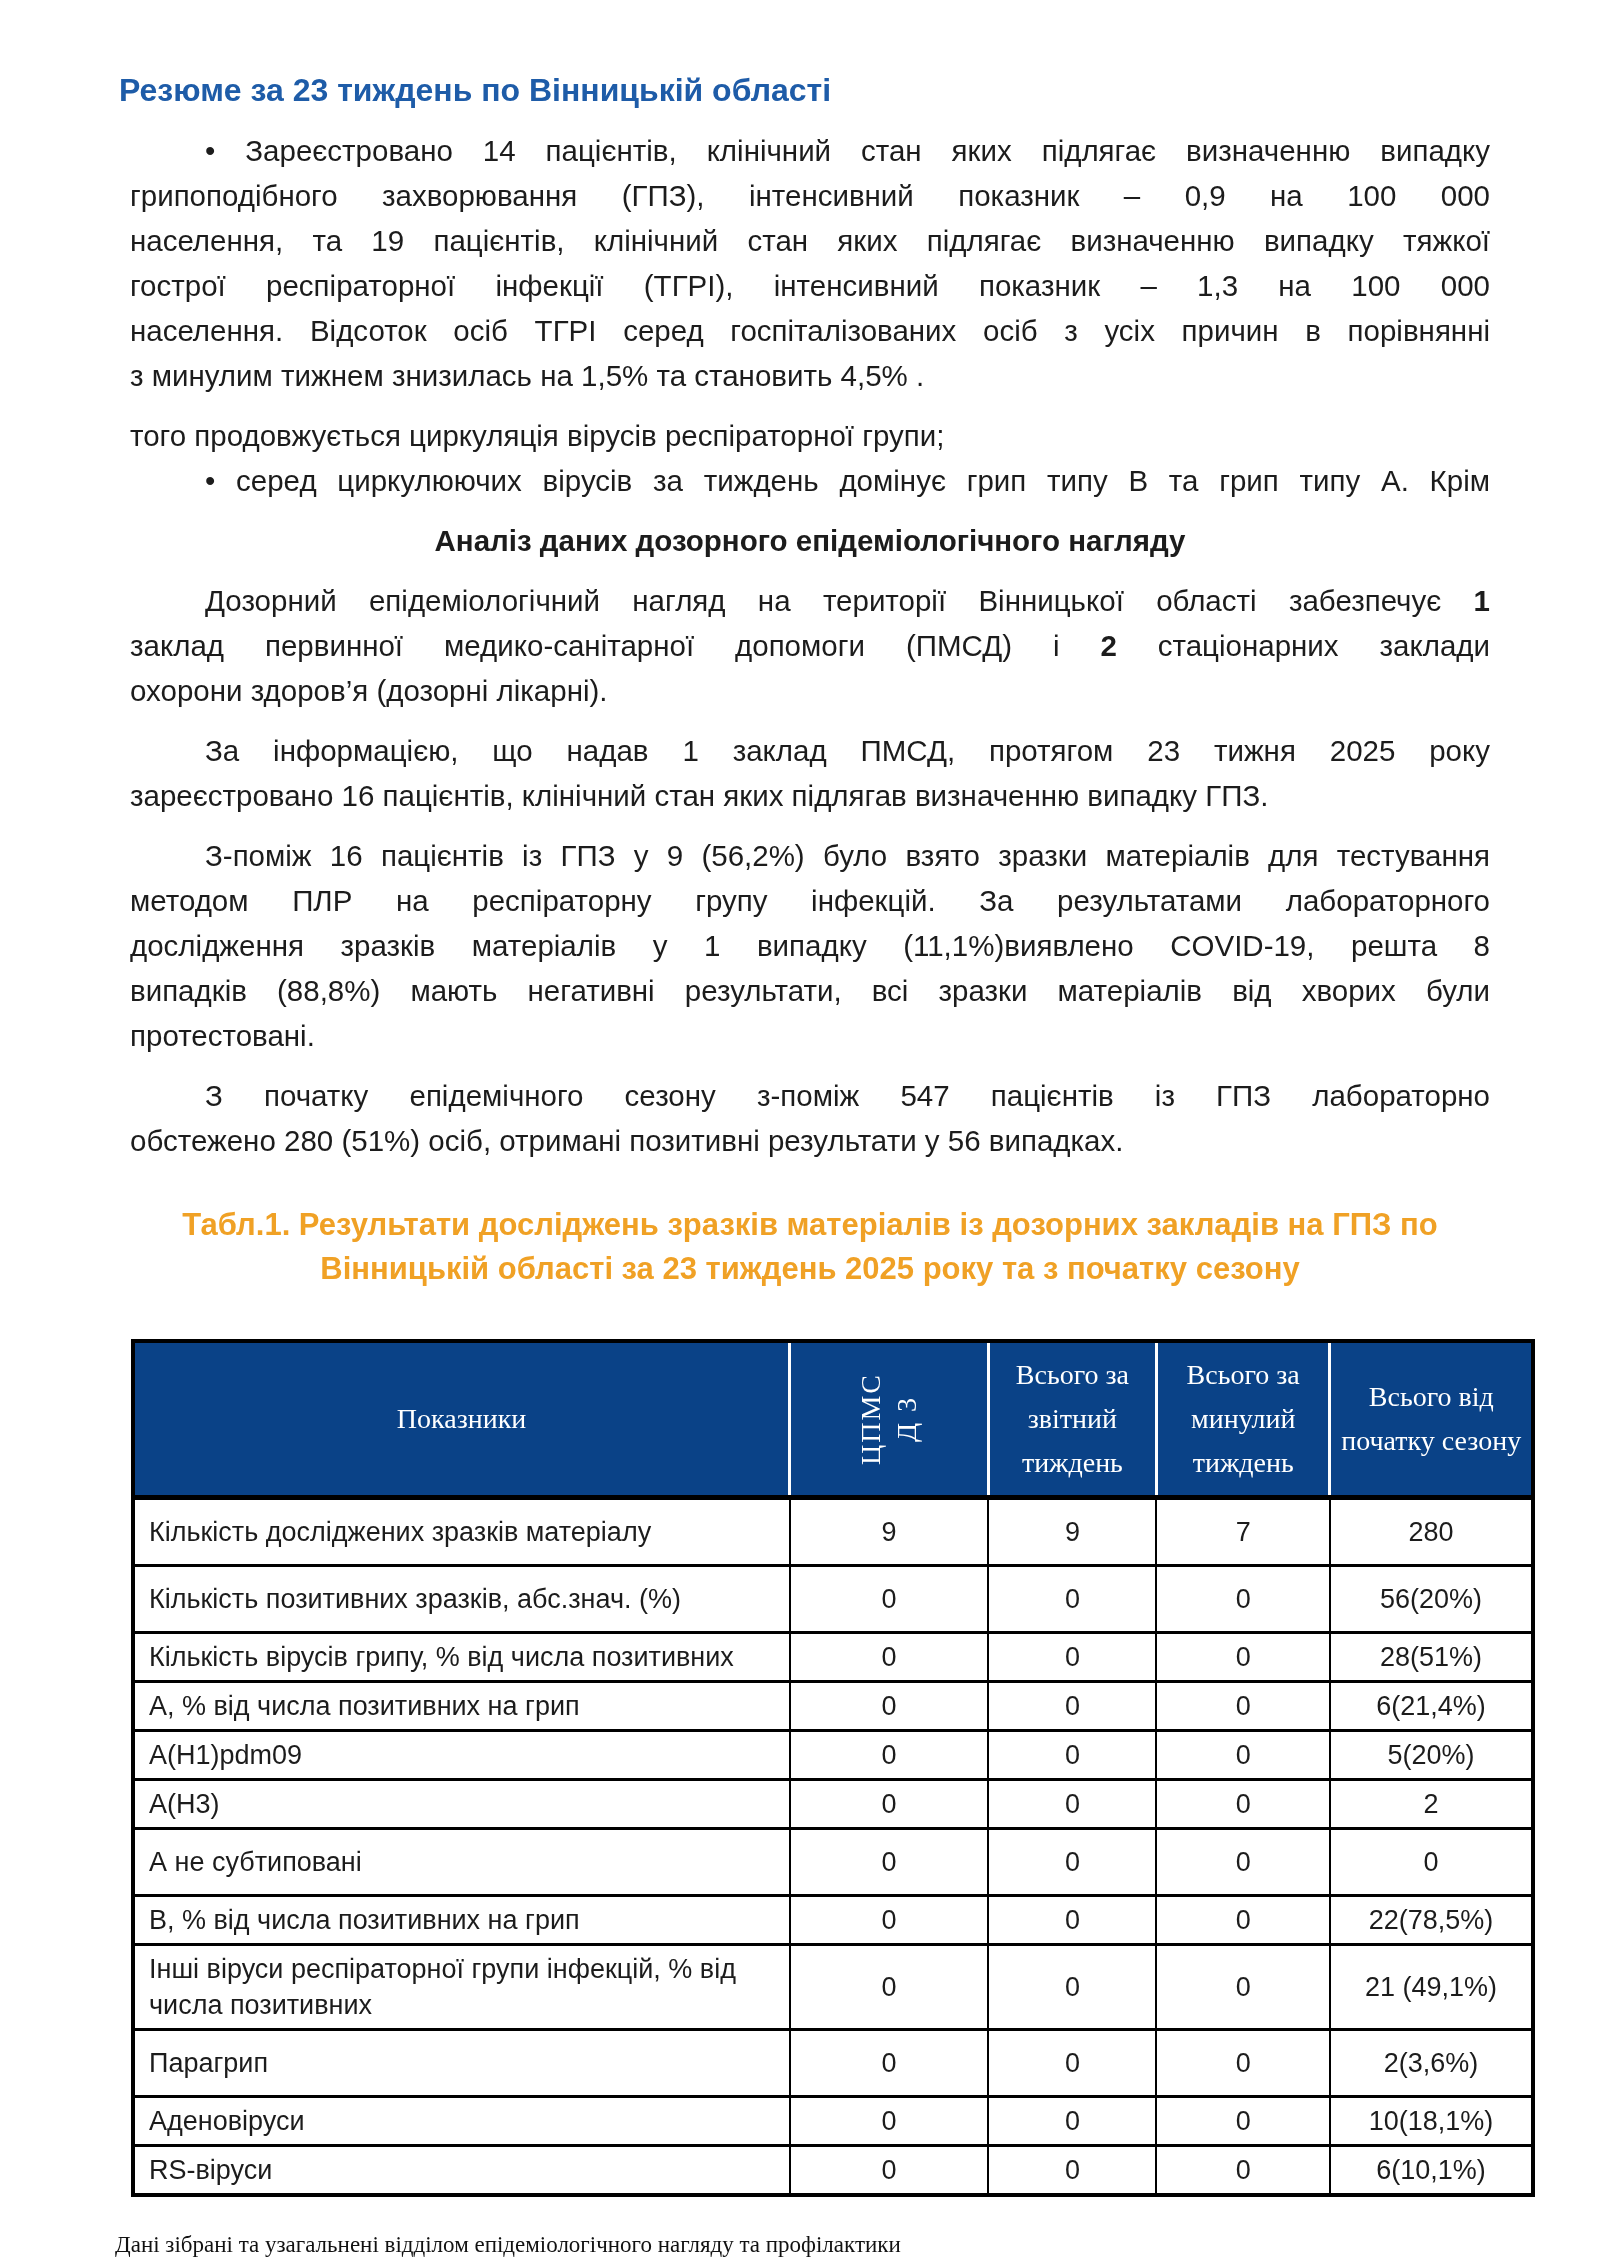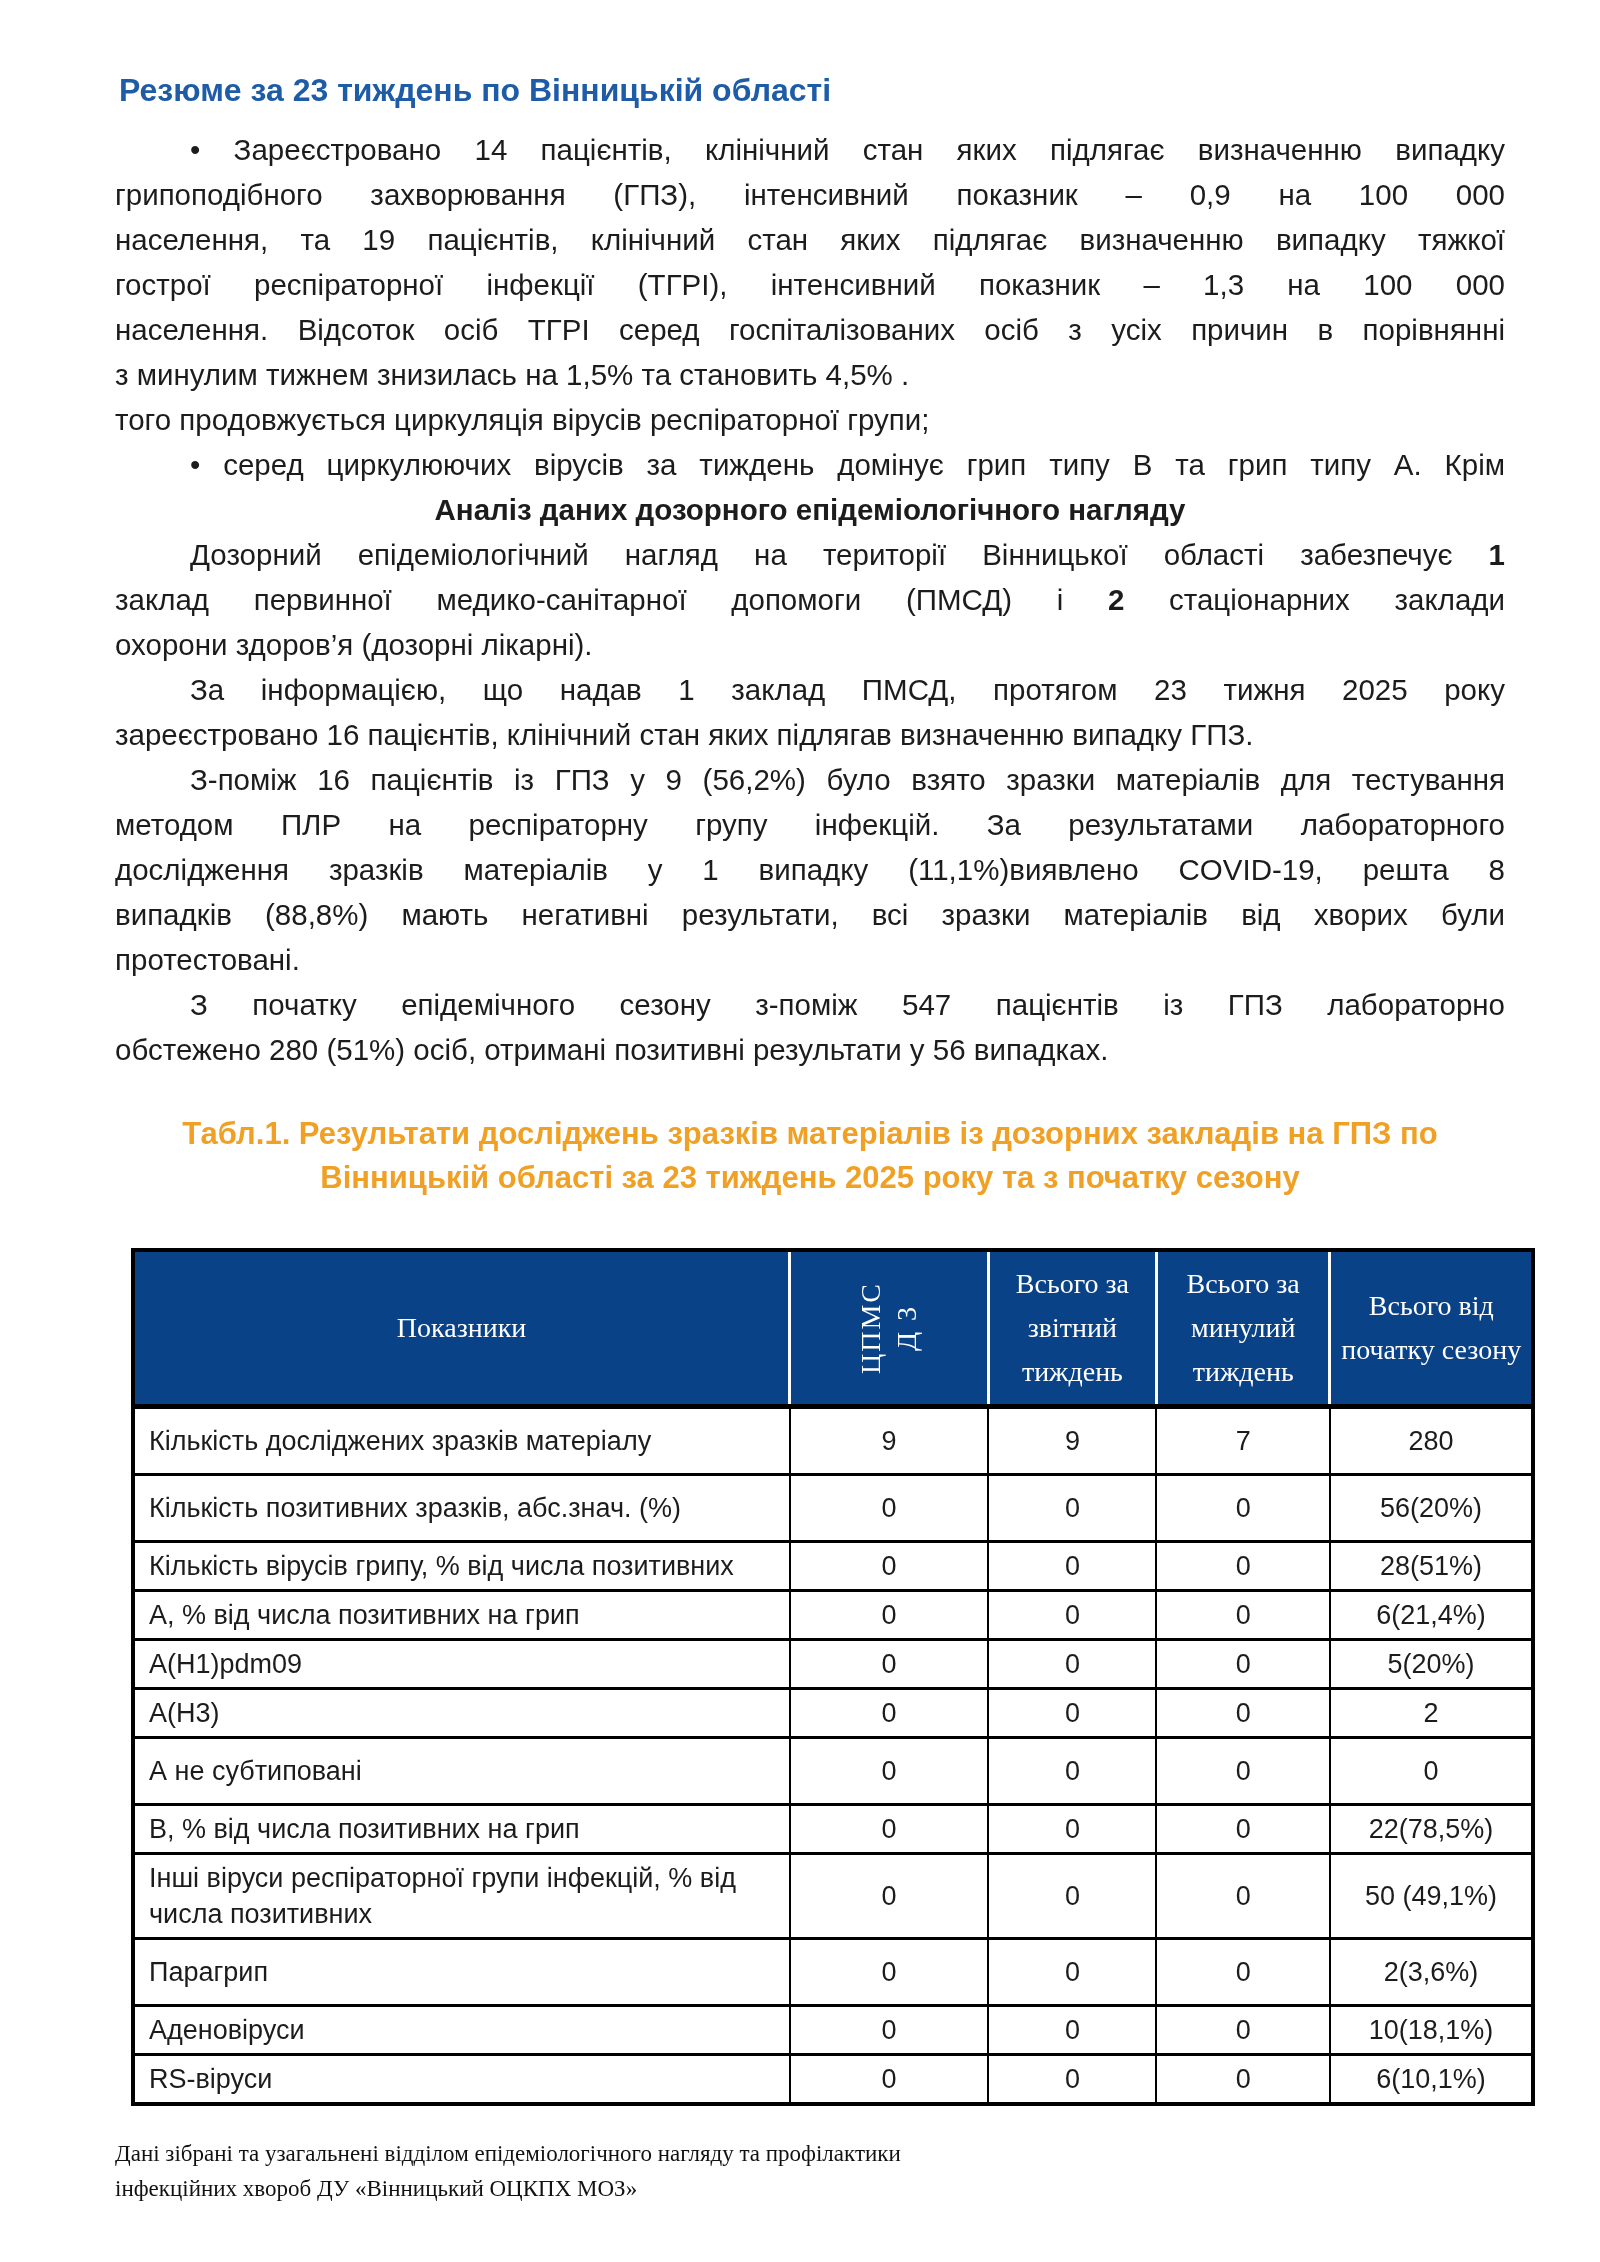--- a/index.html
+++ b/index.html
@@ -5,21 +5,21 @@
   html,body{margin:0;padding:0;background:#e8e8e8;}
   .page{
     width:1600px;height:2262px;background:#ffffff;box-sizing:border-box;
     padding:68px 95px 0 115px;margin:0 auto;position:relative;
     font-family:"Liberation Sans",sans-serif;color:#1c1c1c;
   }
   .doc-title{
     font-size:32px;font-weight:bold;color:#1E5CA8;
     margin:0 0 14px 4px;line-height:45px;
   }
-  .para{margin:0;}
+  .para{margin:15px;}
   .line{
     font-size:29.5px;line-height:45px;
     text-align:justify;text-align-last:justify;
   }
   .line.indent{text-indent:75px;}
   .line.last{text-align-last:left;}
   .para.center .line{
     text-align:center;text-align-last:center;font-weight:bold;
   }
   .b{font-weight:bold;}
@@ -187,21 +187,21 @@
           <td class="num">0</td>
           <td class="num">0</td>
           <td class="num">0</td>
           <td class="num">22(78,5%)</td>
         </tr>
         <tr>
           <td class="lbl">Інші віруси респіраторної групи інфекцій, % від числа позитивних</td>
           <td class="num">0</td>
           <td class="num">0</td>
           <td class="num">0</td>
-          <td class="num">50 (49,1%)</td>
+          <td class="num">21 (49,1%)</td>
         </tr>
         <tr>
           <td class="lbl">Парагрип</td>
           <td class="num">0</td>
           <td class="num">0</td>
           <td class="num">0</td>
           <td class="num">2(3,6%)</td>
         </tr>
         <tr>
           <td class="lbl">Аденовіруси</td>

